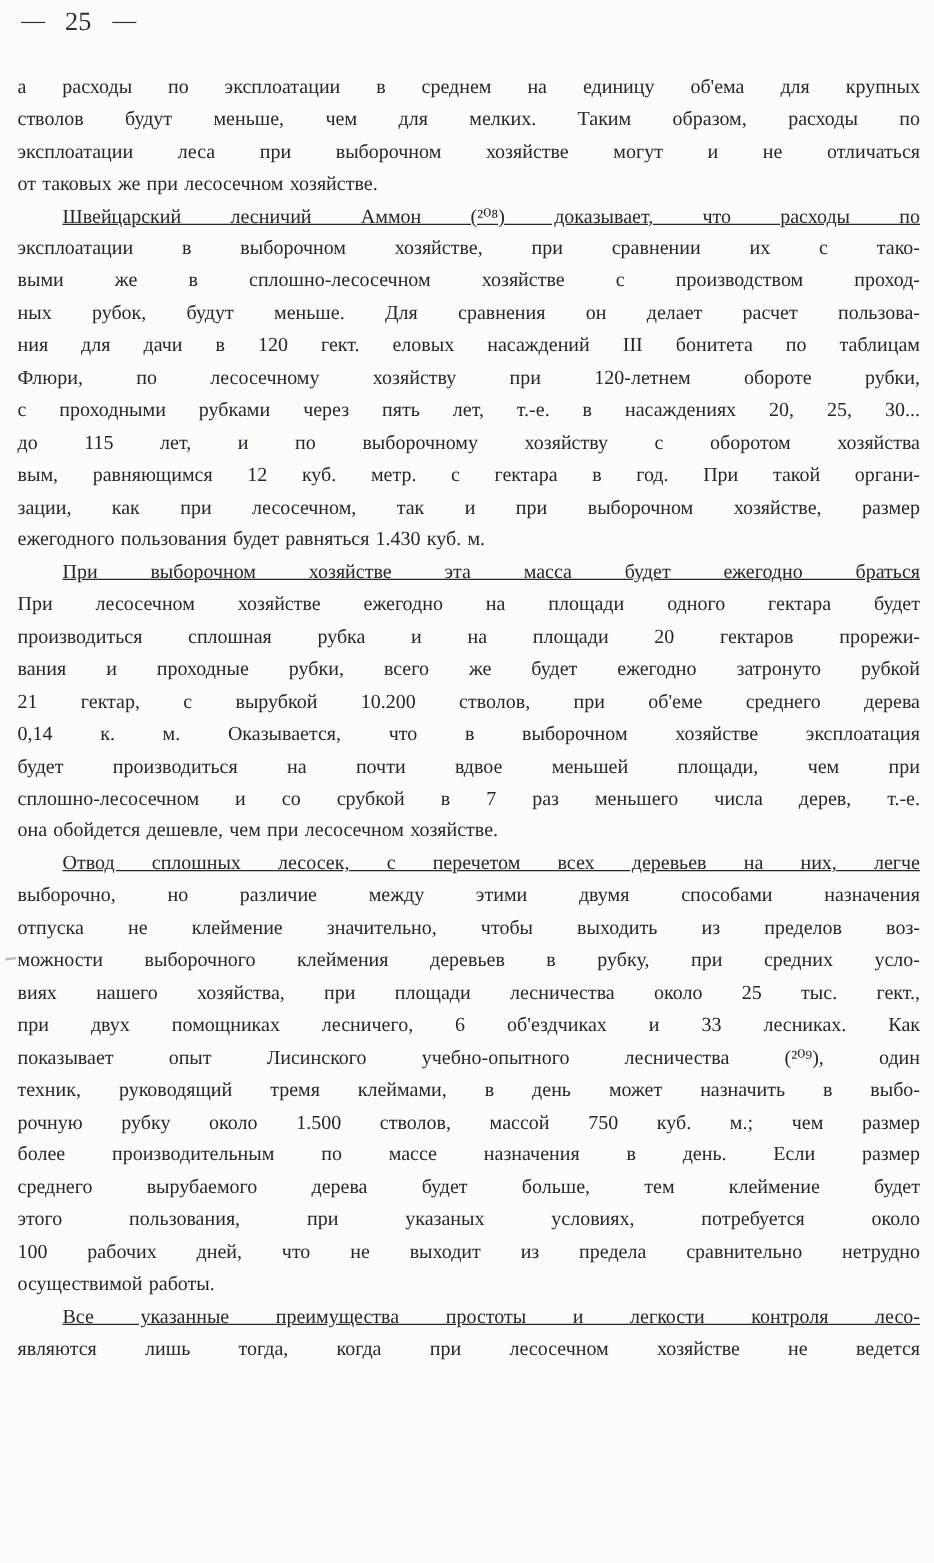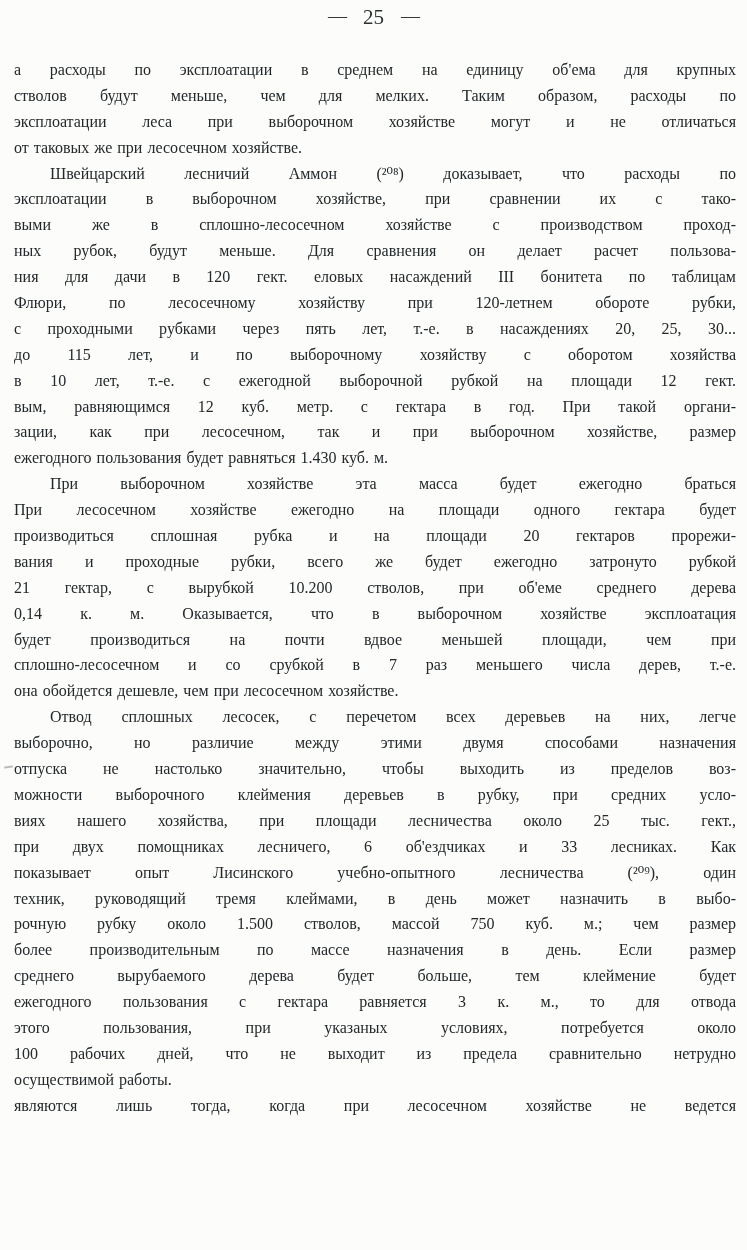--- a/index.html
+++ b/index.html
@@ -13,21 +13,20 @@
     position: relative;
     overflow: hidden;
     font-family: "Liberation Serif", "DejaVu Serif", serif;
     color: #23282b;
   }
   .page-number-row {
     position: absolute;
     top: 4px;
     left: 0;
     width: 100%;
-    text-align: center;
     font-size: 21px;
     line-height: 26px;
     color: #2a2f32;
   }
   .page-number-row .dash {
     display: inline-block;
     margin: 0 17px;
     position: relative;
     top: -2px;
     font-size: 19px;
@@ -43,20 +42,21 @@
     font-size: 16px;
     line-height: 25.9px;
     height: 25.9px;
     white-space: normal;
     text-align: justify;
     text-align-last: justify;
     word-spacing: 1px;
   }
   .line.indent {
     text-indent: 36px;
+    text-decoration: underline;
   }
   .line.endline {
     text-align: left;
     text-align-last: left;
   }
   .margin-mark {
     position: absolute;
     left: 4px;
     top: 766px;
     width: 9px;
@@ -79,44 +79,43 @@
     <div class="line">эксплоатации леса при выборочном хозяйстве могут и не отличаться</div>
     <div class="line endline">от таковых же при лесосечном хозяйстве.</div>
     <div class="line indent">Швейцарский лесничий Аммон (²⁰⁸) доказывает, что расходы по</div>
     <div class="line">эксплоатации в выборочном хозяйстве, при сравнении их с тако-</div>
     <div class="line">выми же в сплошно-лесосечном хозяйстве с производством проход-</div>
     <div class="line">ных рубок, будут меньше. Для сравнения он делает расчет пользова-</div>
     <div class="line">ния для дачи в 120 гект. еловых насаждений III бонитета по таблицам</div>
     <div class="line">Флюри, по лесосечному хозяйству при 120-летнем обороте рубки,</div>
     <div class="line">с проходными рубками через пять лет, т.-е. в насаждениях 20, 25, 30...</div>
     <div class="line">до 115 лет, и по выборочному хозяйству с оборотом хозяйства</div>
-    <div class="line">в 10 лет, т.-е. с ежегодной выборочной рубкой на площади 12 гект.</div>
     <div class="line">вым, равняющимся 12 куб. метр. с гектара в год. При такой органи-</div>
     <div class="line">зации, как при лесосечном, так и при выборочном хозяйстве, размер</div>
     <div class="line endline">ежегодного пользования будет равняться 1.430 куб. м.</div>
     <div class="line indent">При выборочном хозяйстве эта масса будет ежегодно браться</div>
     <div class="line">При лесосечном хозяйстве ежегодно на площади одного гектара будет</div>
     <div class="line">производиться сплошная рубка и на площади 20 гектаров прорежи-</div>
     <div class="line">вания и проходные рубки, всего же будет ежегодно затронуто рубкой</div>
     <div class="line">21 гектар, с вырубкой 10.200 стволов, при об'еме среднего дерева</div>
     <div class="line">0,14 к. м. Оказывается, что в выборочном хозяйстве эксплоатация</div>
     <div class="line">будет производиться на почти вдвое меньшей площади, чем при</div>
     <div class="line">сплошно-лесосечном и со срубкой в 7 раз меньшего числа дерев, т.-е.</div>
     <div class="line endline">она обойдется дешевле, чем при лесосечном хозяйстве.</div>
     <div class="line indent">Отвод сплошных лесосек, с перечетом всех деревьев на них, легче</div>
     <div class="line">выборочно, но различие между этими двумя способами назначения</div>
-    <div class="line">отпуска не настолько значительно, чтобы выходить из пределов воз-</div>
+    <div class="line">отпуска не клеймение значительно, чтобы выходить из пределов воз-</div>
     <div class="line">можности выборочного клеймения деревьев в рубку, при средних усло-</div>
     <div class="line">виях нашего хозяйства, при площади лесничества около 25 тыс. гект.,</div>
     <div class="line">при двух помощниках лесничего, 6 об'ездчиках и 33 лесниках. Как</div>
     <div class="line">показывает опыт Лисинского учебно-опытного лесничества (²⁰⁹), один</div>
     <div class="line">техник, руководящий тремя клеймами, в день может назначить в выбо-</div>
     <div class="line">рочную рубку около 1.500 стволов, массой 750 куб. м.; чем размер</div>
     <div class="line">более производительным по массе назначения в день. Если размер</div>
     <div class="line">среднего вырубаемого дерева будет больше, тем клеймение будет</div>
-    <div class="line">ежегодного пользования с гектара равняется 3 к. м., то для отвода</div>
     <div class="line">этого пользования, при указаных условиях, потребуется около</div>
     <div class="line">100 рабочих дней, что не выходит из предела сравнительно нетрудно</div>
     <div class="line endline">осуществимой работы.</div>
+    <div class="line indent">Все указанные преимущества простоты и легкости контроля лесо-</div>
     <div class="line">являются лишь тогда, когда при лесосечном хозяйстве не ведется</div>
   </div>
 
 <div class="margin-mark"></div>
 
 </body></html>

